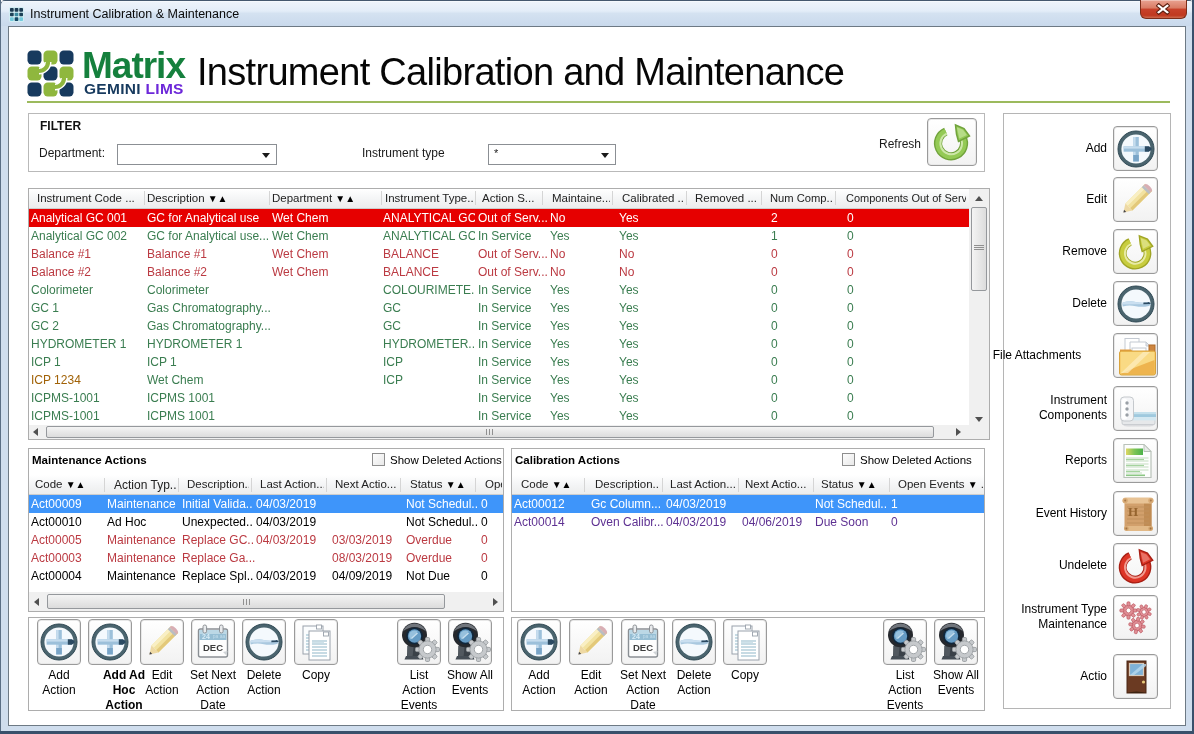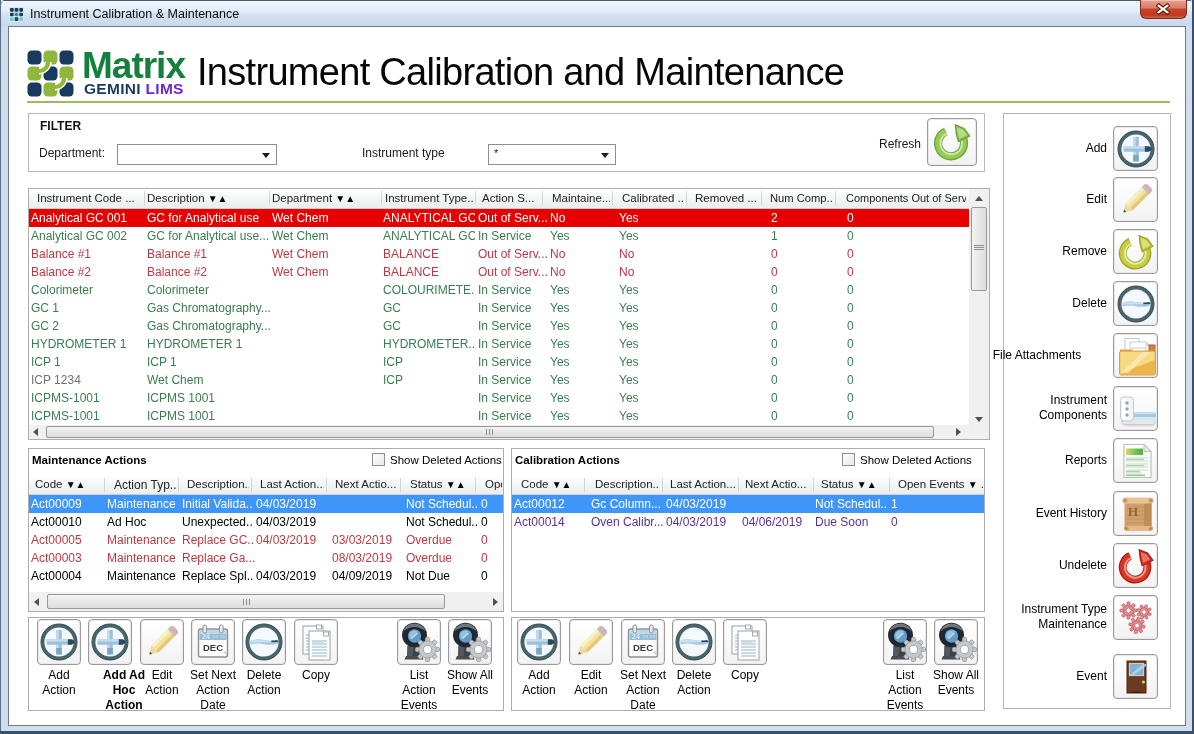--- a/index.html
+++ b/index.html
@@ -182,21 +182,21 @@
 <div class="cell" style="left:771px;top:337px;width:73px;font-size:12px;color:#3a7d50;">0</div>
 <div class="cell" style="left:847px;top:337px;font-size:12px;color:#3a7d50;">0</div>
 <div class="cell" style="left:31px;top:355px;width:113px;font-size:12px;color:#3a7d50;">ICP 1</div>
 <div class="cell" style="left:147px;top:355px;width:233px;font-size:12px;color:#3a7d50;">ICP 1</div>
 <div class="cell" style="left:383px;top:355px;width:92px;font-size:12px;color:#3a7d50;">ICP</div>
 <div class="cell" style="left:478px;top:355px;width:69px;font-size:12px;color:#3a7d50;">In Service</div>
 <div class="cell" style="left:550px;top:355px;width:66px;font-size:12px;color:#3a7d50;">Yes</div>
 <div class="cell" style="left:619px;top:355px;width:149px;font-size:12px;color:#3a7d50;">Yes</div>
 <div class="cell" style="left:771px;top:355px;width:73px;font-size:12px;color:#3a7d50;">0</div>
 <div class="cell" style="left:847px;top:355px;font-size:12px;color:#3a7d50;">0</div>
-<div class="cell" style="left:31px;top:373px;width:113px;font-size:12px;color:#737373;">ICP 1234</div>
+<div class="cell" style="left:31px;top:373px;width:113px;font-size:12px;color:#a16207;">ICP 1234</div>
 <div class="cell" style="left:147px;top:373px;width:233px;font-size:12px;color:#3a7d50;">Wet Chem</div>
 <div class="cell" style="left:383px;top:373px;width:92px;font-size:12px;color:#3a7d50;">ICP</div>
 <div class="cell" style="left:478px;top:373px;width:69px;font-size:12px;color:#3a7d50;">In Service</div>
 <div class="cell" style="left:550px;top:373px;width:66px;font-size:12px;color:#3a7d50;">Yes</div>
 <div class="cell" style="left:619px;top:373px;width:149px;font-size:12px;color:#3a7d50;">Yes</div>
 <div class="cell" style="left:771px;top:373px;width:73px;font-size:12px;color:#3a7d50;">0</div>
 <div class="cell" style="left:847px;top:373px;font-size:12px;color:#3a7d50;">0</div>
 <div class="cell" style="left:31px;top:391px;width:113px;font-size:12px;color:#3a7d50;">ICPMS-1001</div>
 <div class="cell" style="left:147px;top:391px;width:328px;font-size:12px;color:#3a7d50;">ICPMS 1001</div>
 <div class="cell" style="left:478px;top:391px;width:69px;font-size:12px;color:#3a7d50;">In Service</div>
@@ -782,12 +782,12 @@
 <div class="iconbtn" style="left:1113px;top:654px;width:45px;height:45px;">
     <svg width="38" height="38" viewBox="0 0 38 38">
 <rect x="10" y="3" width="19" height="32" fill="#6b3a22"></rect>
 <rect x="10" y="3" width="19" height="32" fill="none" stroke="#4a2714" stroke-width="1"></rect>
 <path d="M10 35 q9.5 -3 19 0 z" fill="#3d2310"></path>
 <rect x="12.5" y="5.5" width="14" height="12" fill="#7fb2d8" stroke="#d8c8b8" stroke-width="1.2"></rect>
 <path d="M13 17 l13 -11 3 0 0 2 -12.5 9.5 z" fill="#b8d8ee" opacity="0.8"></path>
 <circle cx="26.5" cy="24" r="1.6" fill="#e8c878"></circle>
 </svg>
   </div>
-<div class="sblabel" style="left:967px;top:669px;width:140px;">Event</div>
+<div class="sblabel" style="left:967px;top:669px;width:140px;">Actio</div>
 </body></html>

